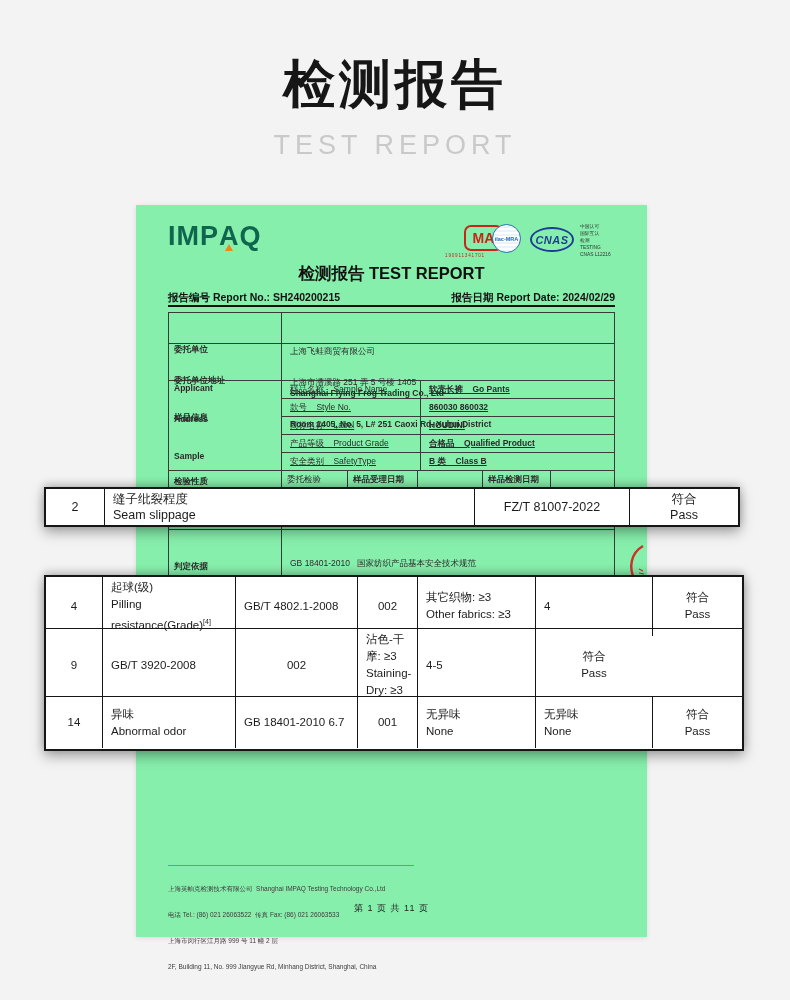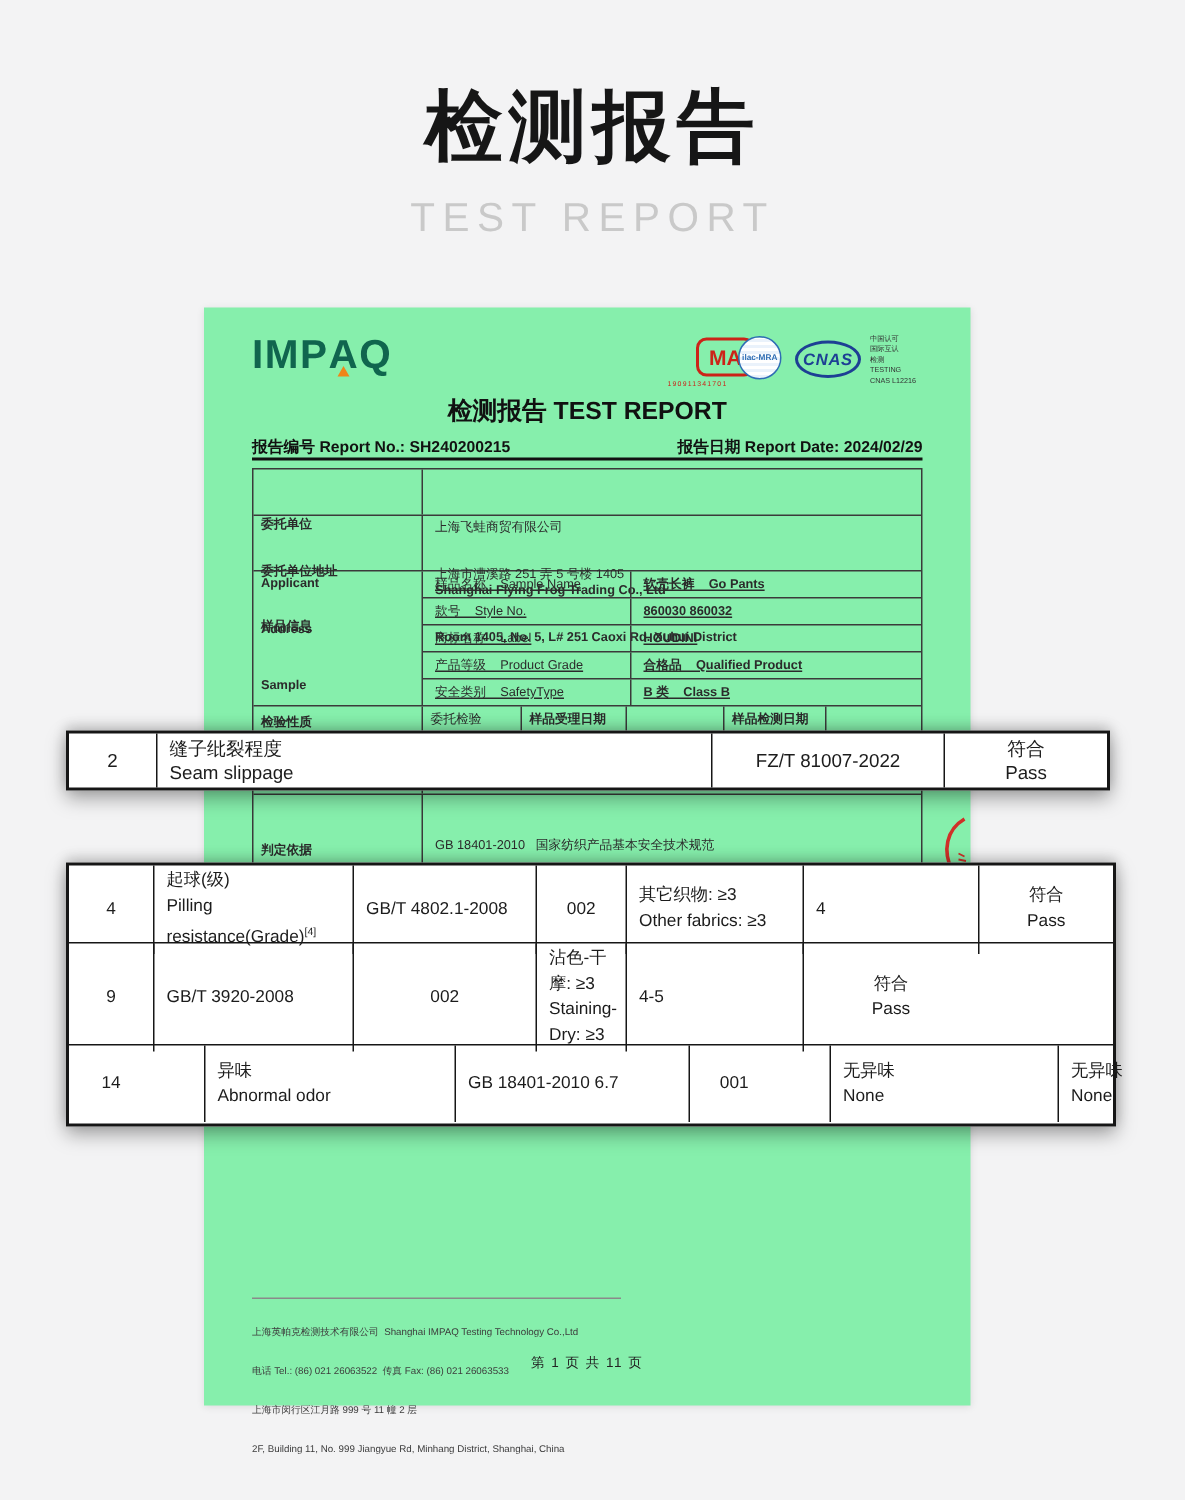--- a/index.html
+++ b/index.html
@@ -94,21 +94,21 @@
   .c-left { align-items:flex-start; padding-left:8px; }
   .ov1 .two { line-height:16px; }
 
   .ov2 { left:44px; top:575px; width:700px; height:176px; font-size:11.5px; color:#1c1c1c; }
   .ov2 .orow { display:grid; grid-template-columns:56px 133px 122px 60px 118px 117px 1fr;
     border-top:1.5px solid #161616; }
   .ov2 .orow:first-child { border-top:none; }
   .ov2 .orow > div { border-left:1.5px solid #161616; display:flex; flex-direction:column;
     justify-content:center; line-height:17px; }
   .ov2 .orow > div:first-child { border-left:none; }
-  .r4 { height:51px; } .r9 { height:68px; } .r14 { height:52px;gap:34px; }
+  .r4 { height:51px; } .r9 { height:68px; } .r14 { height:52px; }
   .pad { padding:2px 4px 2px 8px; }
   .ov2 sup { font-size:7px; }
 </style>
 </head>
 <body>
 
 <div class="stage">
 
   <div class="page-title">检测报告</div>
   <div class="page-subtitle">TEST REPORT</div>

